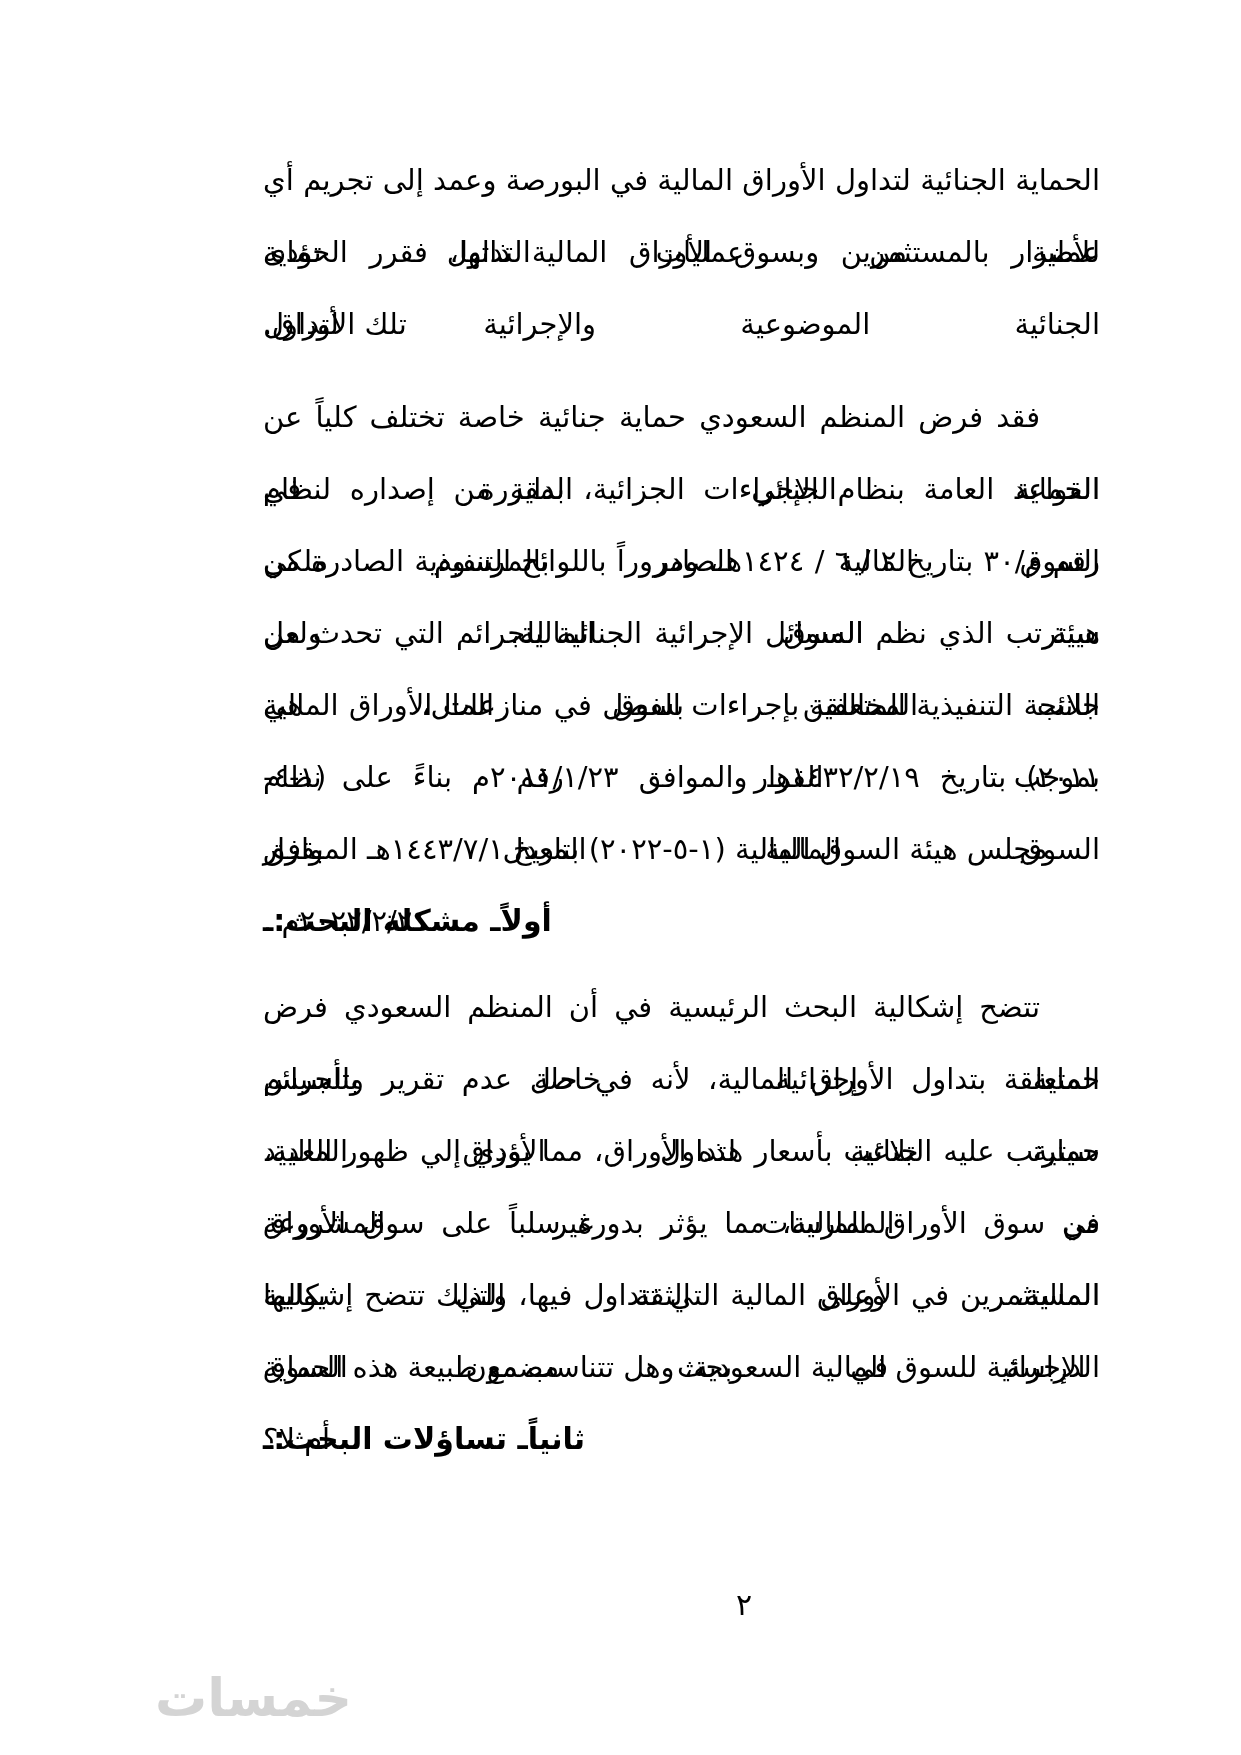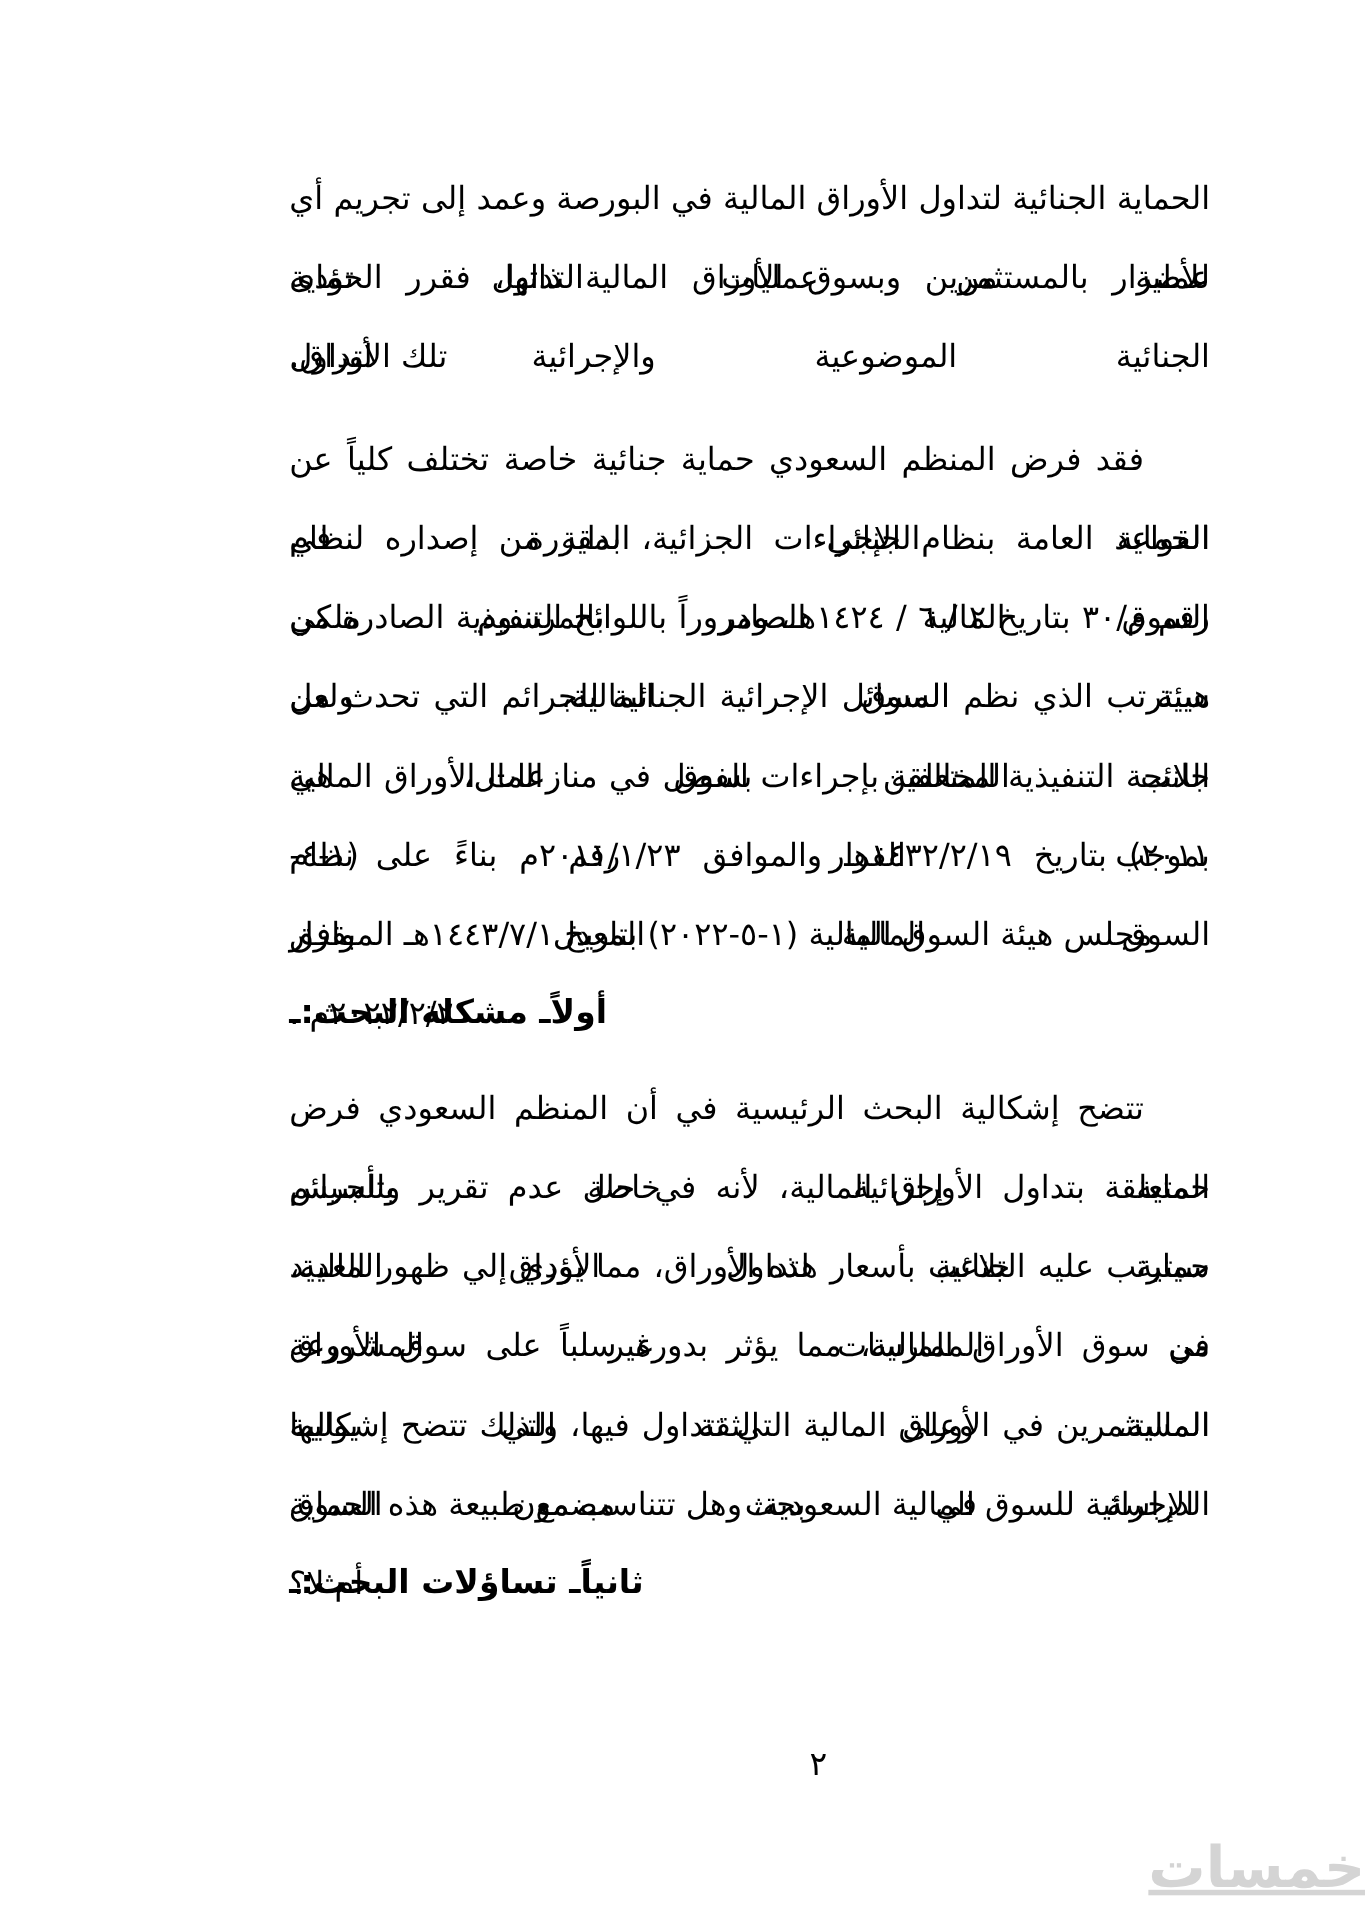--- a/index.html
+++ b/index.html
@@ -58,26 +58,25 @@
     width: 1178px; 
     text-align: center;
     font-size: 30px;
     line-height: 40px;
   }
   .watermark {
     position: absolute;
     top: 1668px;
     left: 0;
     right: 0;
-    text-align: right;
+    text-align: left;
     font-size: 52px;
     line-height: 60px;
     font-weight: bold;
     letter-spacing: 2px;
-    text-decoration: underline;
   }
 </style>
 </head>
 <body>
 
 <div class="page">
 
   <div class="text-block">
 
     <div class="para">

